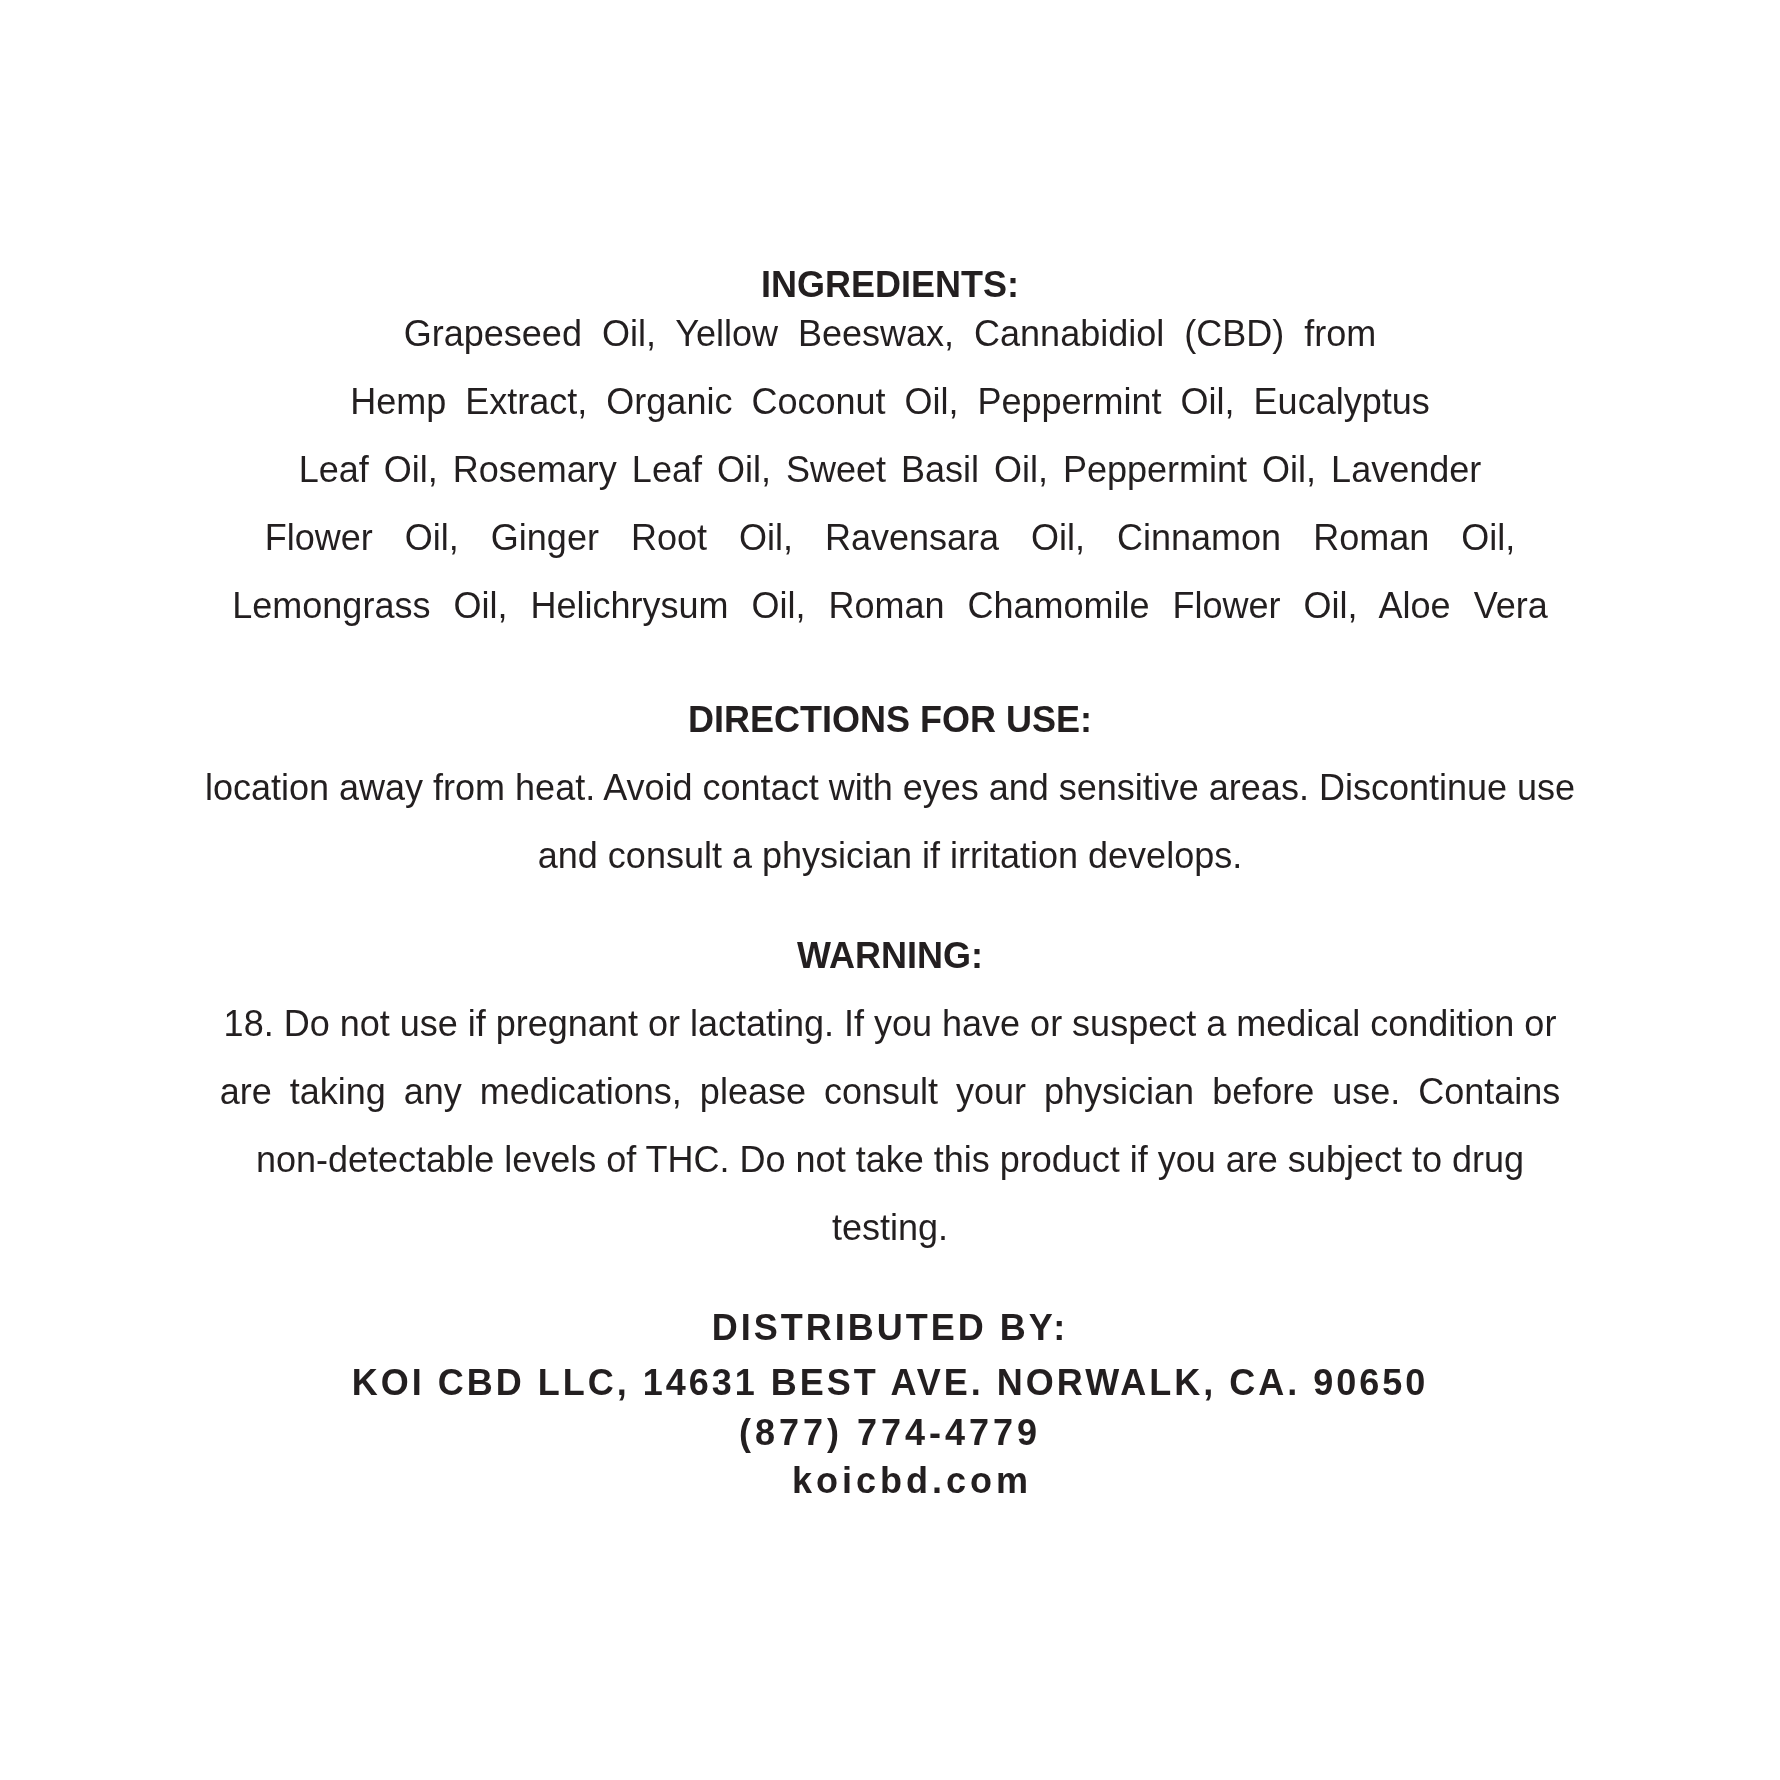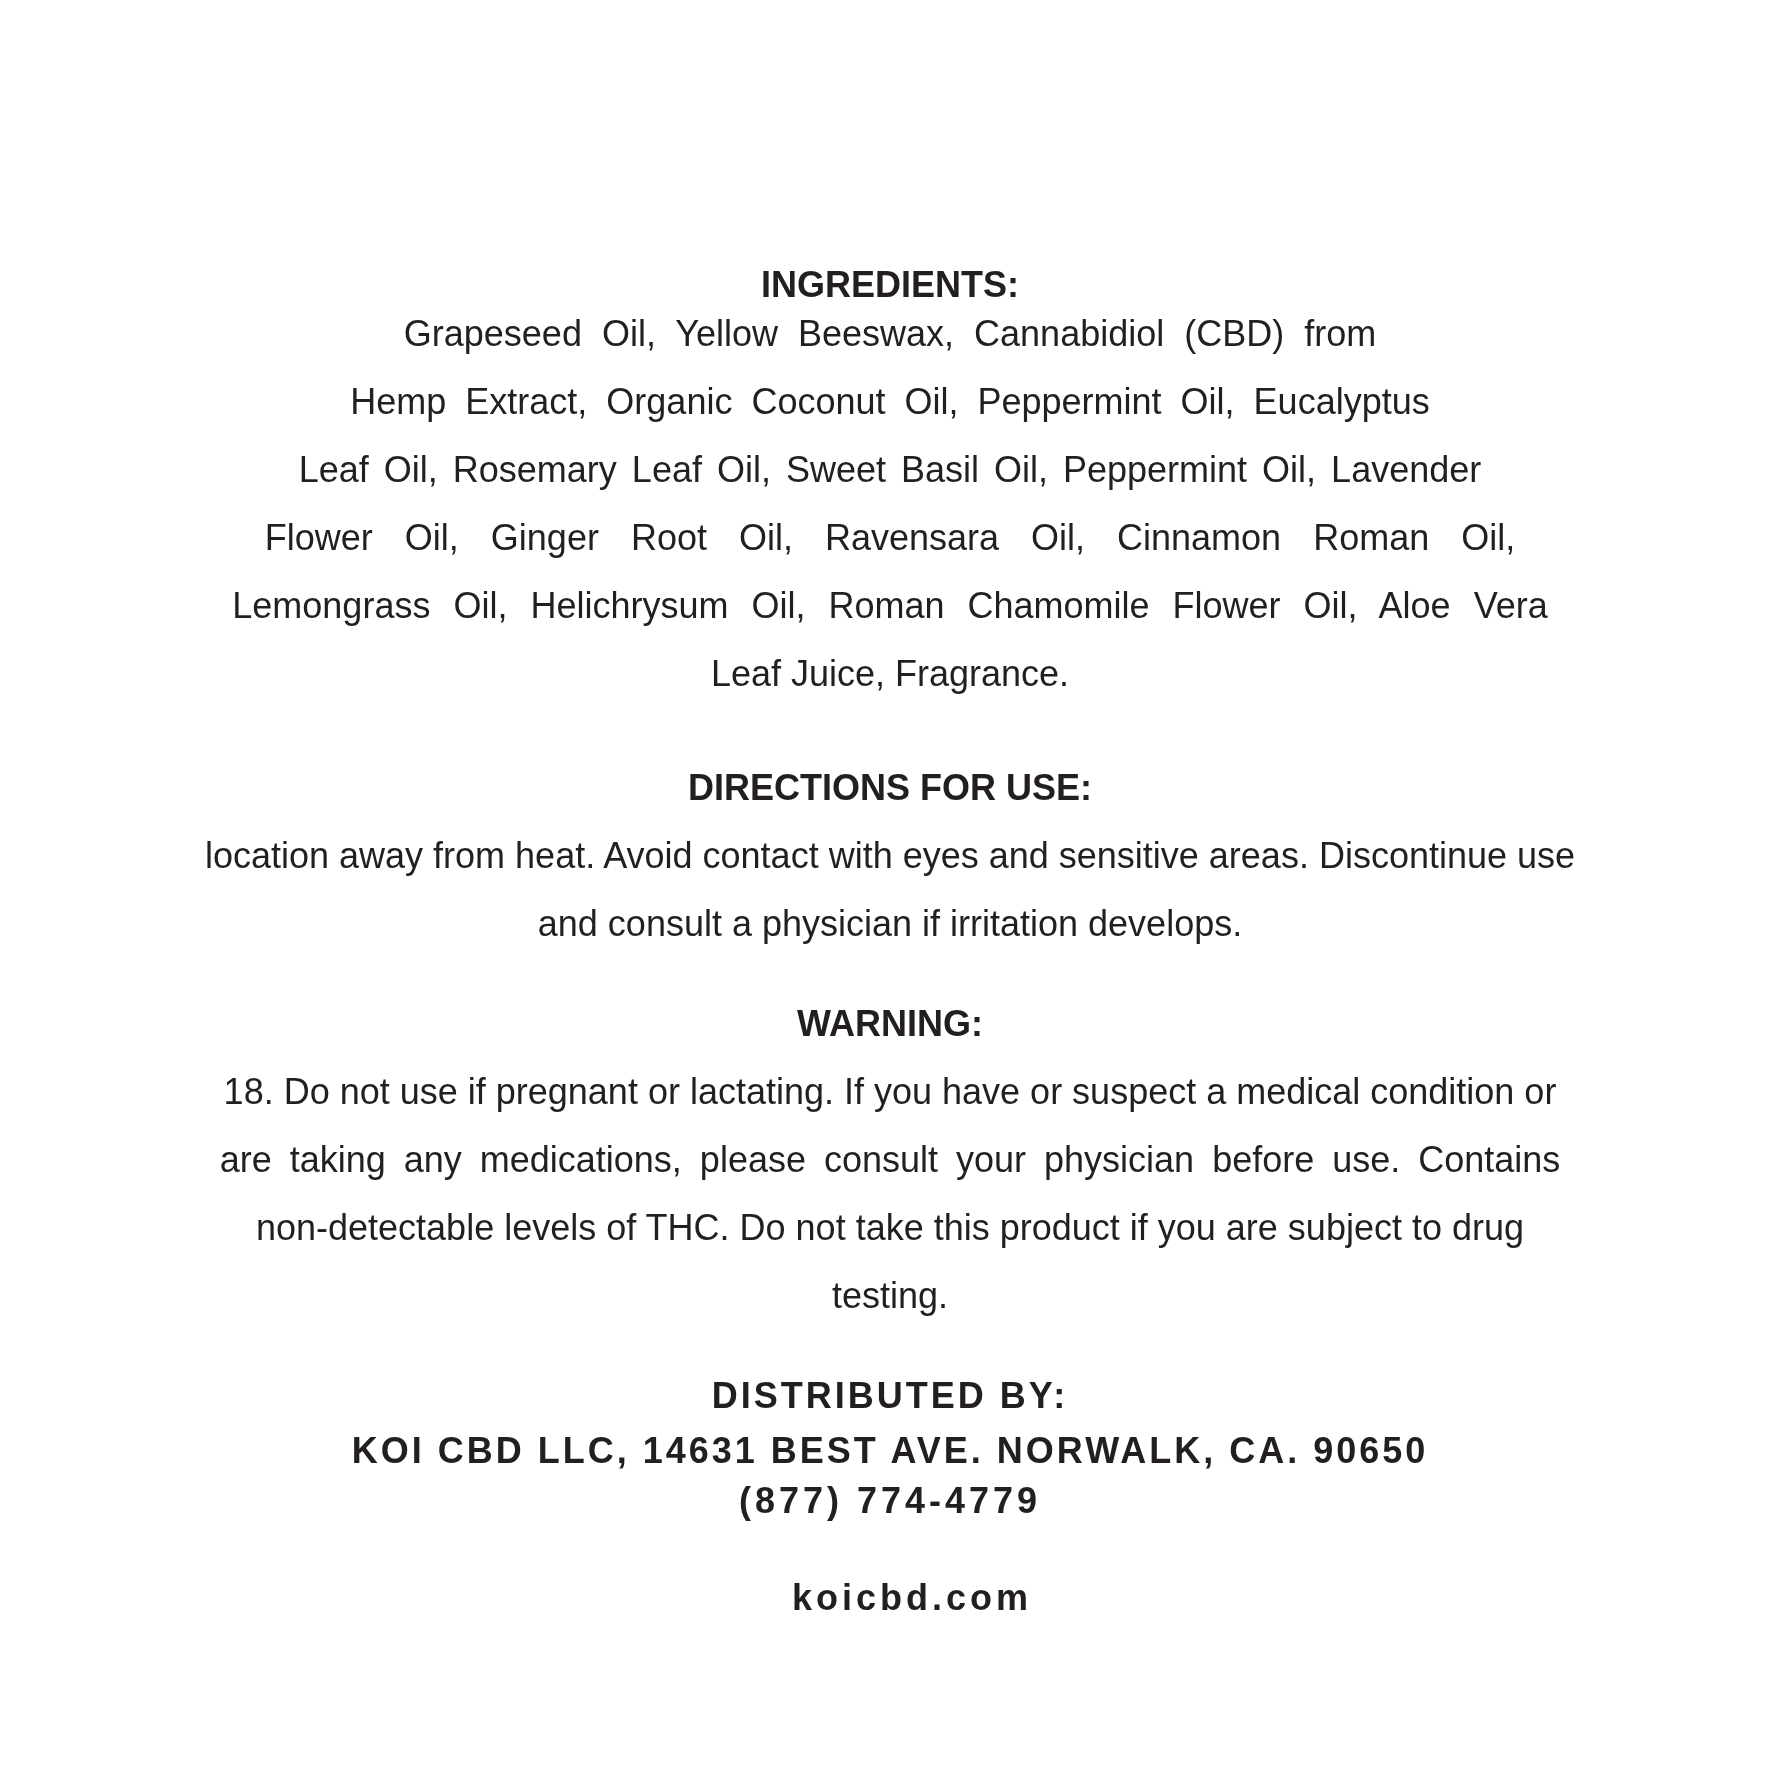--- a/index.html
+++ b/index.html
@@ -46,34 +46,33 @@
 
   .dist-line {
     font-size: 36px;
     line-height: 48px;
     font-weight: bold;
     letter-spacing: 3px;
     white-space: nowrap;
   }
   .dist-address { margin-top: 7px; }
   .dist-phone   { margin-top: 2px; letter-spacing: 4px; }
-  .website      { margin-top: 49px; letter-spacing: 4px; padding-left: 44px; }
+  .website      { letter-spacing: 4px; padding-left: 44px; }
 </style>
 </head>
 <body>
 
 <div class="label-panel">
 
   <div class="heading">INGREDIENTS:</div>
   <div class="line ws10 mt-first">Grapeseed Oil, Yellow Beeswax, Cannabidiol (CBD) from</div>
   <div class="line ws9">Hemp Extract, Organic Coconut Oil, Peppermint Oil, Eucalyptus</div>
   <div class="line ws5">Leaf Oil, Rosemary Leaf Oil, Sweet Basil Oil, Peppermint Oil, Lavender</div>
   <div class="line ws22">Flower Oil, Ginger Root Oil, Ravensara Oil, Cinnamon Roman Oil,</div>
   <div class="line ws13">Lemongrass Oil, Helichrysum Oil, Roman Chamomile Flower Oil, Aloe Vera</div>
-  <div class="line">Leaf Juice, Fragrance.</div>
 
   <div class="heading sec-directions">DIRECTIONS FOR USE:</div>
   <div class="line">location away from heat. Avoid contact with eyes and sensitive areas. Discontinue use</div>
   <div class="line">and consult a physician if irritation develops.</div>
 
   <div class="heading sec-warning">WARNING:</div>
   <div class="line">18. Do not use if pregnant or lactating. If you have or suspect a medical condition or</div>
   <div class="line ws8">are taking any medications, please consult your physician before use. Contains</div>
   <div class="line">non-detectable levels of THC. Do not take this product if you are subject to drug</div>
   <div class="line">testing.</div>

